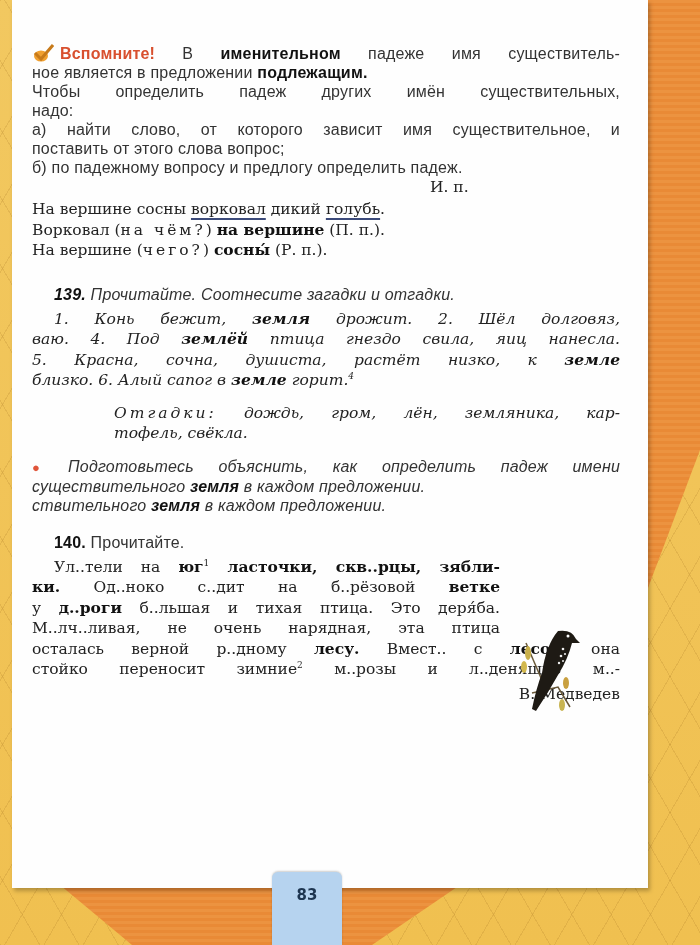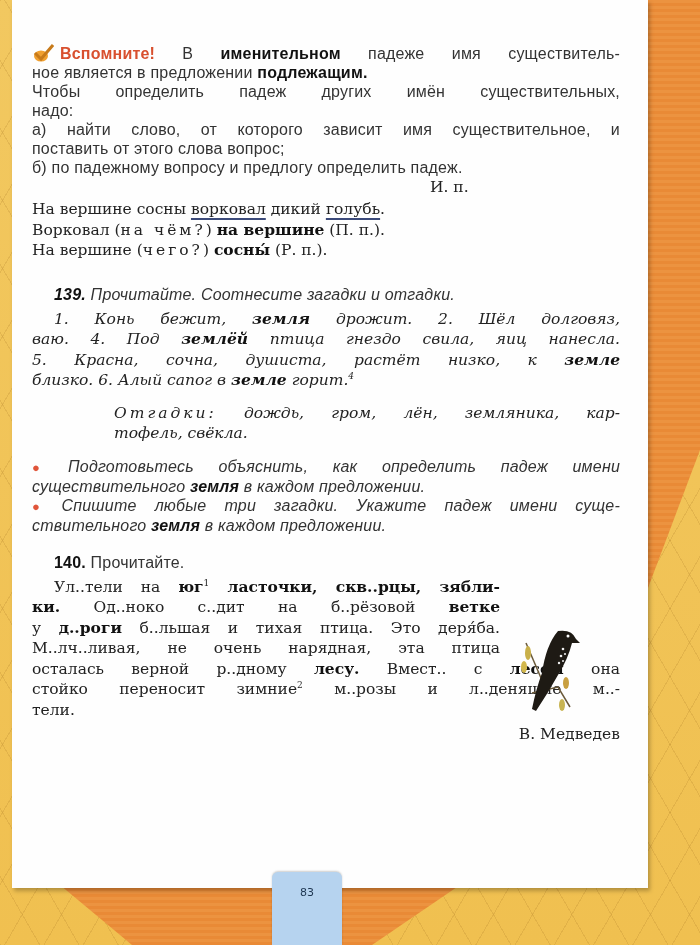--- a/index.html
+++ b/index.html
@@ -43,21 +43,21 @@
   sup { font-size:9px; vertical-align:super; line-height:0; }
   .check-icon { display:inline-block; width:22px; height:18px; vertical-align:-3px; margin-right:6px; }
   .ip { position:absolute; left:398px; top:0; }
   .bird { position:absolute; left:518px; top:623px; width:64px; height:96px; }
   .page-tab {
     position:absolute; left:272px; top:872px; width:70px; height:73px;
     background:#b6d3ef; border-radius:6px 6px 0 0;
     box-shadow:0 -1px 2px rgba(0,0,0,0.2);
     text-align:center;
   }
-  .page-num { font-family:"DejaVu Sans", sans-serif; font-weight:normal; font-size:11px; color:#1d3550; margin-top:14px; display:block; }
+  .page-num { font-family:"DejaVu Sans", sans-serif; font-weight:bold; font-size:15px; color:#1d3550; margin-top:14px; display:block; }
 </style>
 </head>
 <body>
 
 <div class="bg"></div>
 <div class="orange-strip"></div>
 <div class="orange-bottom"></div>
 
 <div class="page">
   <div class="content">
@@ -92,37 +92,35 @@
         <span class="just-line"><span>5. Красна, сочна, душиста, растёт низко, к </span><span class="b">земле</span></span>
         <span class="line"><span>близко. 6. Алый сапог в </span><span class="b">земле</span><span> горит.</span><sup>4</sup></span>
       </div>
       <div class="serif" style="margin:12px 0 0 82px; width:506px;">
         <span class="just-line"><span class="spaced">Отгадки:</span><span> дождь, гром, лён, земляника, кар-</span></span>
         <span class="line">тофель, свёкла.</span>
       </div>
       <div class="sans" style="margin-top:13px;">
         <span class="just-line"><span class="bullet">●</span><span>Подготовьтесь объяснить, как определить падеж имени</span></span>
         <span class="line"><span>существительного </span><span class="b">земля</span><span> в каждом предложении.</span></span>
-        <span class="just-line"><span class="bullet">●</span><span>Спишите любые три загадки. Укажите падеж имени суще-</span></span>
         <span class="line"><span>ствительного </span><span class="b">земля</span><span> в каждом предложении.</span></span>
       </div>
     </div>
 
     <div style="margin-top:18px;">
       <div class="sans" style="padding-left:22px;"><span class="b">140.</span><span> Прочитайте.</span></div>
       <div class="serif" style="margin-top:5px;">
         <div style="width:468px;">
           <span class="just-line" style="text-indent:22px;"><span>Ул..тели на </span><span class="b">юг</span><sup>1</sup><span class="b"> ласточки, скв..рцы, зябли-</span></span>
           <span class="just-line"><span class="b">ки.</span><span> Од..ноко с..дит на б..рёзовой </span><span class="b">ветке</span></span>
           <span class="just-line"><span>у </span><span class="b">д..роги</span><span> б..льшая и тихая птица. Это деря́ба.</span></span>
           <span class="just-line">М..лч..ливая, не очень нарядная, эта птица</span>
         </div>
         <span class="just-line"><span>осталась верной р..дному </span><span class="b">лесу.</span><span> Вмест.. с </span><span class="b">лесом</span><span> она</span></span>
         <span class="just-line"><span>стойко переносит зимние</span><sup>2</sup><span> м..розы и л..денящие м..-</span></span>
-        <span class="line">тели.</span>
         <span class="line" style="text-align:right; margin-top:4px;">В. Медведев</span>
       </div>
     </div>
   </div>
 
   <svg class="bird" viewBox="0 0 64 96" style="left:506px;">
     <path d="M8 20 L26 62" stroke="#6b5a3a" stroke-width="1.5" fill="none"></path>
     <path d="M14 70 L40 64 L52 84" stroke="#6b5a3a" stroke-width="1.5" fill="none"></path>
     <ellipse cx="10" cy="30" rx="3" ry="7" fill="#c9b04a"></ellipse>
     <ellipse cx="6" cy="44" rx="3" ry="6" fill="#d2b84e"></ellipse>

